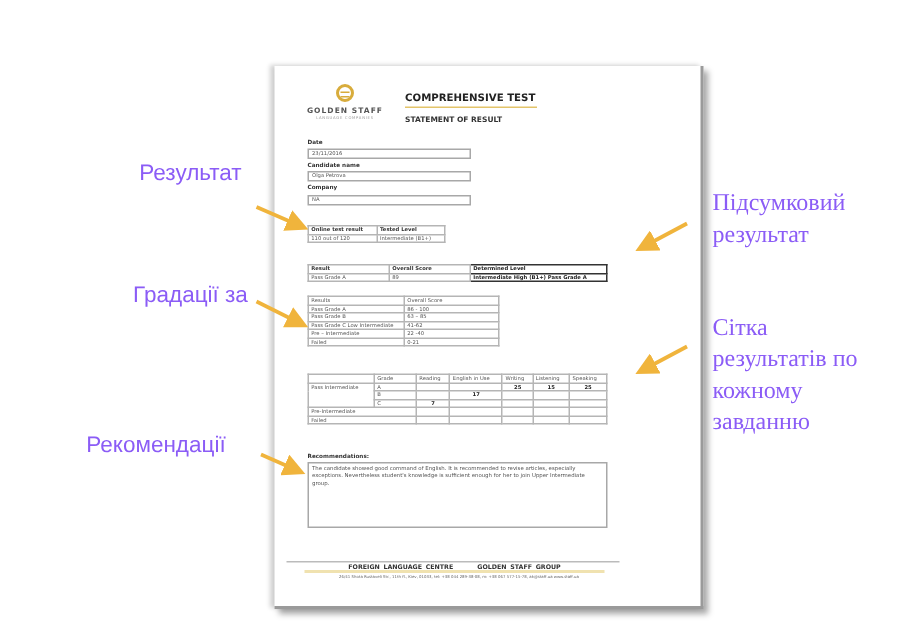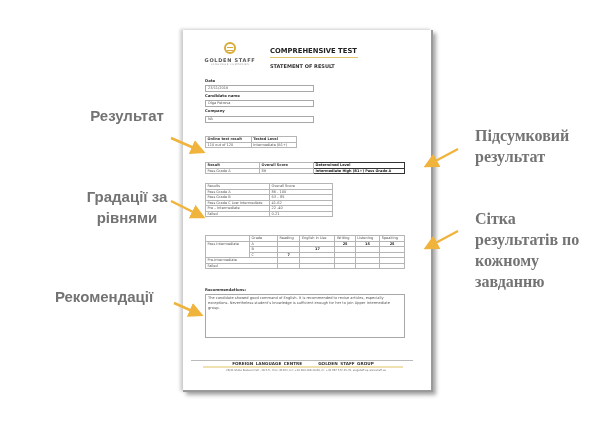--- a/index.html
+++ b/index.html
@@ -1,25 +1,25 @@
 <!DOCTYPE html>
 <html><head>
   <meta charset="utf-8">
   <style>
     html, body { margin: 0; padding: 0; }
     body {
       width: 613px; height: 425px; background: #ffffff; position: relative; overflow: hidden;
       font-family: "Liberation Sans", sans-serif;
     }
     .page {
-      position: absolute; left: 183px; top: 30px; width: 248px; height: 360px;
+      position: absolute; left: 183px; top: 44px; width: 248px; height: 360px;
       background: #fff;
       box-shadow: -3px -1px 3px rgba(0,0,0,0.18), 3px 3px 4px rgba(0,0,0,0.35);
       border-right: 2px solid #9a9a9a; border-bottom: 2px solid #9a9a9a;
-      font-family: "DejaVu Sans", sans-serif; color: #222;
+      font-family: "DejaVu Sans", sans-serif; color: #222; padding-left: 36px;
     }
     .abs { position: absolute; }
     .logo { left: 16px; top: 12px; width: 62px; text-align: center; }
     .logo-circle {
       width: 12px; height: 12px; border: 2px solid #d8ac3c; border-radius: 50%;
       margin: 0 auto; position: relative; box-sizing: border-box;
     }
     .logo-circle::after {
       content: ""; position: absolute; left: 1px; right: 1px; top: 3px; height: 2px;
       border-top: 1px solid #d8ac3c; border-bottom: 1px solid #d8ac3c;
@@ -48,22 +48,22 @@
     .footer-line {
       left: 8px; top: 330px; width: 222px; height: 1px; background: #bbb;
     }
     .footer-title {
       left: 20px; top: 331px; width: 200px; font-size: 4.2px; font-weight: bold; color: #333;
       border-bottom: 2px solid #f0e2b0; text-align: center; word-spacing: 1px;
     }
     .footer-title span.gap { display: inline-block; width: 16px; }
     .footer-addr { left: 10px; top: 339px; width: 226px; font-size: 2.6px; color: #666; text-align: center; white-space: nowrap; overflow: hidden; }
     .ann {
-      position: absolute; font-family: "Liberation Sans", sans-serif; font-size: 15px; color: #737373;
-      text-align: center; line-height: 21px; font-weight: bold;
+      position: absolute; font-family: "Liberation Sans", sans-serif; font-size: 15px; color: #8b5cf6;
+      text-align: center; line-height: 21px;
     }
     .ann.serif { font-family: "Liberation Serif", serif; text-align: left; font-size: 16px; line-height: 21px; }
     svg.arrow { position: absolute; overflow: visible; }
   </style>
 </head>
 <body>
 
 <div class="page">
 
   <div class="abs logo">
@@ -203,21 +203,20 @@
     <span>FOREIGN LANGUAGE CENTRE</span><span class="gap"></span><span>GOLDEN STAFF GROUP</span>
   </div>
   <div class="abs footer-addr">26/41 Shota Rustaveli Str., 11th fl., Kiev, 01033, tel: +38 044 289-38-08, m: +38 067 577-15-78, ak@staff.ua www.staff.ua</div>
 </div>
 
 <div class="ann" style="left:62px;top:105px;width:130px;">
   <div>Результат</div>
 </div>
 <div class="ann" style="left:62px;top:186px;width:130px;">
   <div>Градації за</div>
-  <div>рівнями</div>
 </div>
 <div class="ann" style="left:34px;top:286px;width:140px;">
   <div>Рекомендації</div>
 </div>
 <div class="ann serif" style="left:475px;top:125px;width:140px;">
   <div>Підсумковий</div>
   <div>результат</div>
 </div>
 <div class="ann serif" style="left:475px;top:208px;width:140px;">
   <div>Сітка</div>

